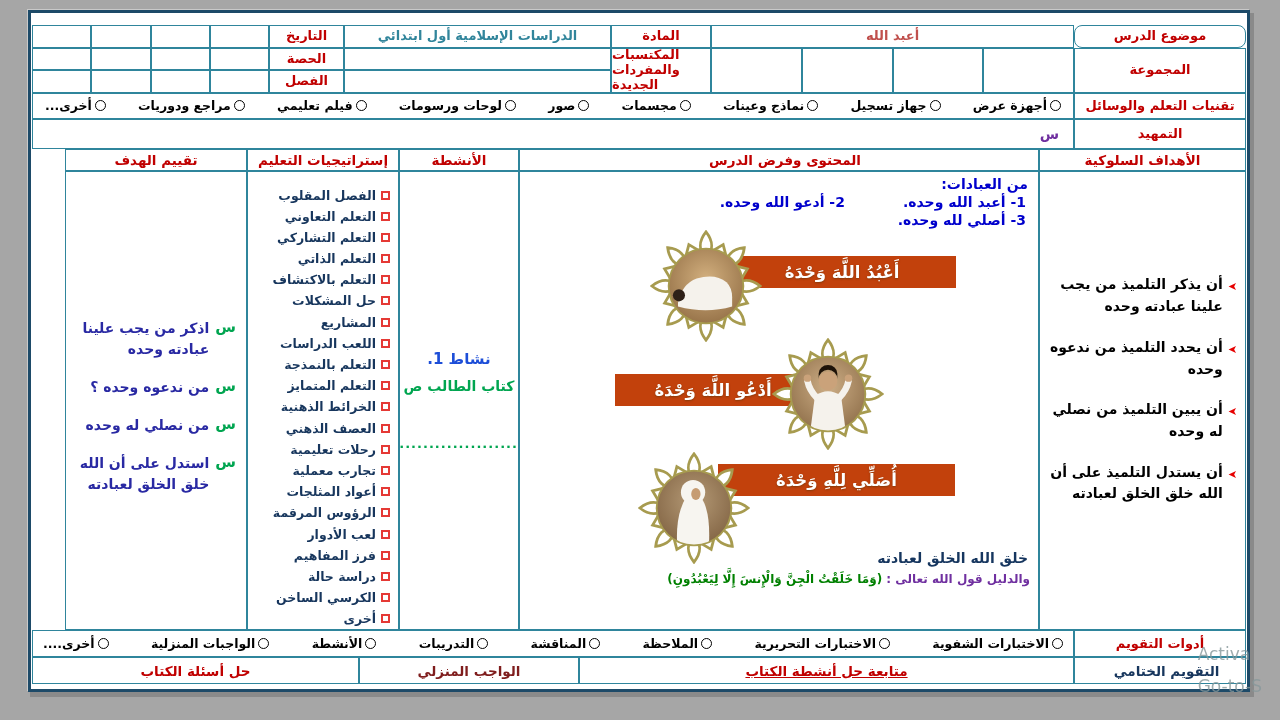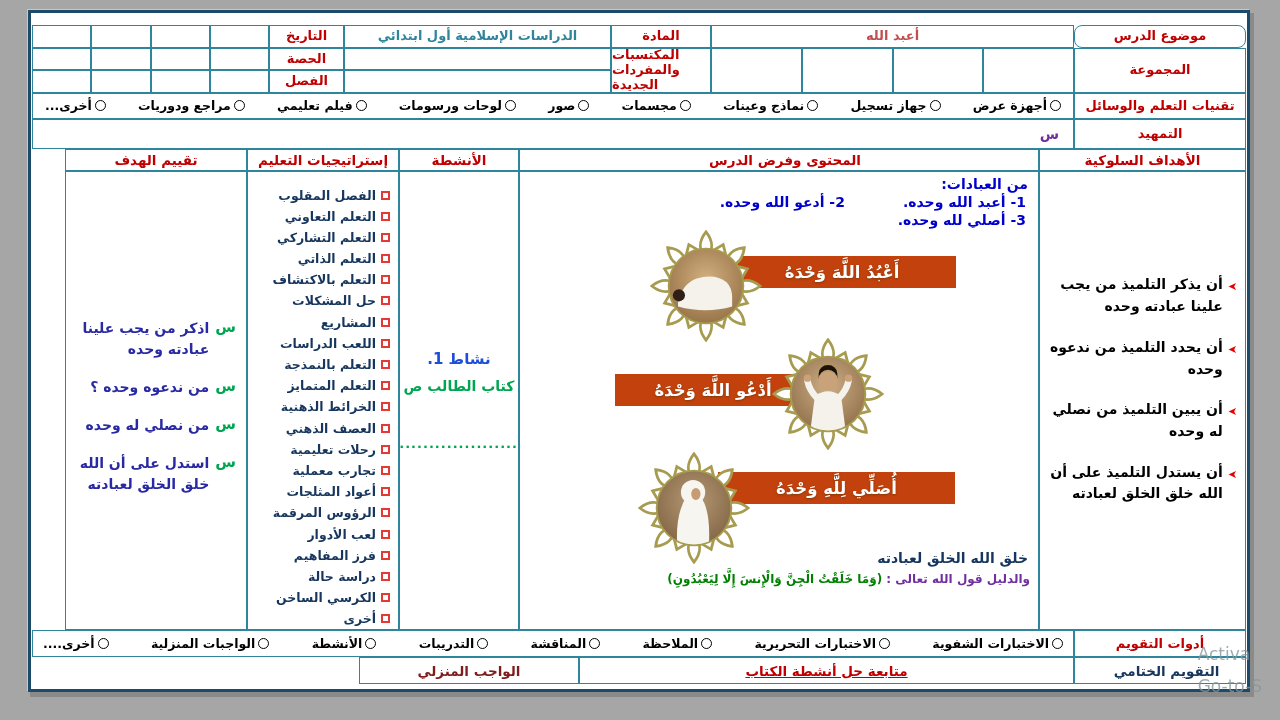--- a/index.html
+++ b/index.html
@@ -301,21 +301,21 @@
           <path d="M48 64 Q40 56 38 46" stroke="#f5f2ec" stroke-width="7" fill="none" stroke-linecap="round"></path>
           <path d="M72 64 Q80 56 82 46" stroke="#f5f2ec" stroke-width="7" fill="none" stroke-linecap="round"></path>
           <circle cx="38" cy="43" r="4" fill="#caa27a"></circle>
           <circle cx="82" cy="43" r="4" fill="#caa27a"></circle>
           <circle cx="60" cy="46" r="10" fill="#caa27a"></circle>
           <path d="M50 44 a10 10 0 0 1 20 0 l0 -6 a10 9 0 0 0 -20 0 Z" fill="#1d1208"></path>
         </g>
         <circle cx="60" cy="60" r="40" fill="none" stroke="#a79b4f" stroke-width="2"></circle>
       </svg>
 
-      <div class="banner" style="left:198px;top:300px;width:237px;">أُصَلِّي لِلَّهِ وَحْدَهُ</div>
+      <div class="banner" style="left:198px;top:292px;width:237px;">أُصَلِّي لِلَّهِ وَحْدَهُ</div>
       <svg class="ornament" style="left:118px;top:280px;" viewBox="0 0 120 120">
         <defs>
           <radialGradient id="ph3" cx="50%" cy="40%" r="70%">
             <stop offset="0%" stop-color="#b59a76"></stop>
               <stop offset="100%" stop-color="#7d5f3f"></stop>
           </radialGradient>
           <clipPath id="c3">
               <circle cx="60" cy="60" r="40"></circle>
             </clipPath>
         </defs>
@@ -534,20 +534,21 @@
           <span class="circle"></span>
           <span>أخرى....</span>
         </span>
       </div>
   </div>
 
   <div class="hrow final-row">
     <div class="cell label-cell" style="color:#17365d;font-weight:bold;padding-left:13px;">التقويم الختامي</div>
     <div class="cell cell-followup red">متابعة حل أنشطة الكتاب</div>
     <div class="cell cell-hw-label">الواجب المنزلي</div>
+    <div class="cell cell-hw-value red">حل أسئلة الكتاب</div>
   </div>
 
 </div>
 
 <div class="watermark">
   <div>Activa</div>
   <div>Go-to-S</div>
 </div>
 
 </body></html>

